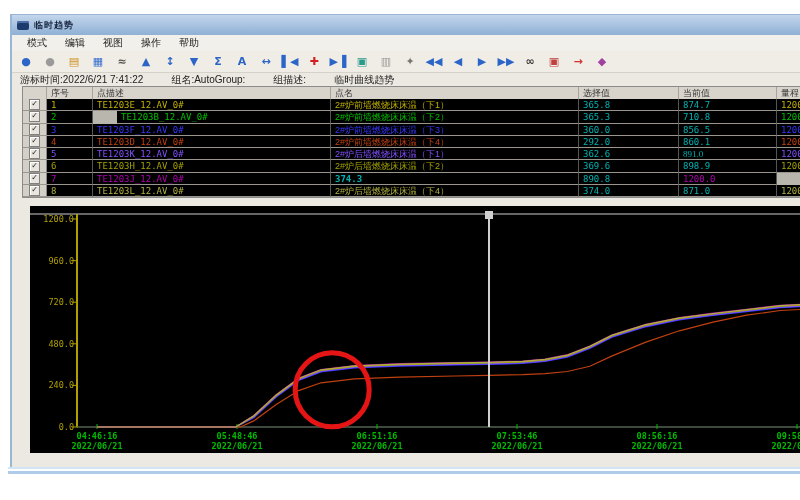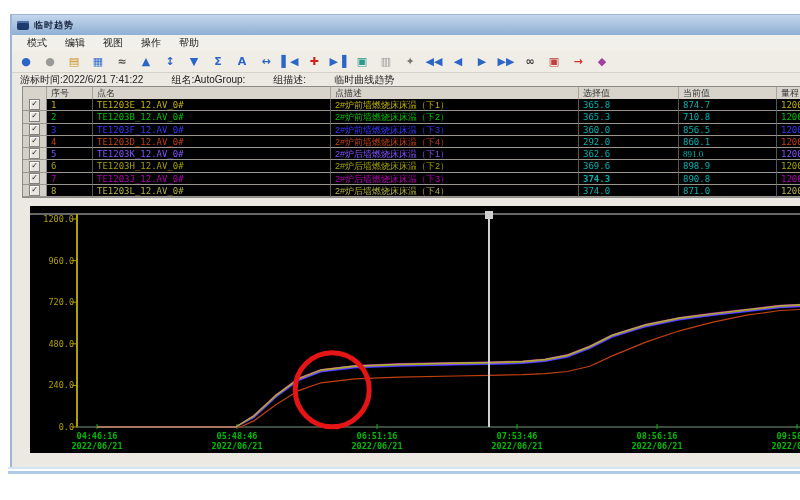--- a/index.html
+++ b/index.html
@@ -101,22 +101,22 @@
       <span>游标时间:2022/6/21 7:41:22</span>
       <span>组名:AutoGroup:</span>
       <span>组描述:</span>
       <span>临时曲线趋势</span>
     </div>
 
     <div class="tablewrap">
       <div class="trow thead-row" id="thead">
           <div class="hcell"></div>
           <div class="hcell">序号</div>
+          <div class="hcell">点描述</div>
           <div class="hcell">点名</div>
-          <div class="hcell">点描述</div>
           <div class="hcell">选择值</div>
           <div class="hcell">当前值</div>
           <div class="hcell">量程</div>
         </div>
       <div id="tbody">
           <div class="trow">
             <div class="ckcell">
               <div class="ckbox">✓</div>
             </div>
             <div class="cell" style="color: rgb(192, 176, 0);">1</div>
@@ -124,21 +124,21 @@
             <div class="cell cjk" style="color: rgb(192, 176, 0);">2#炉前墙燃烧床床温（下1）</div>
             <div class="cell" style="color: rgb(0, 178, 178);">365.8</div>
             <div class="cell" style="color: rgb(0, 178, 178);">874.7</div>
             <div class="cell" style="color: rgb(192, 176, 0);">1200.0</div>
           </div>
           <div class="trow">
             <div class="ckcell">
               <div class="ckbox">✓</div>
             </div>
             <div class="cell" style="color: rgb(0, 192, 0);">2</div>
-            <div class="cell" style="color: rgb(0, 192, 0);">TE1203B_12.AV_0#</div>
+            <div class="cell" style="color: rgb(0, 192, 0); margin-left: 24px;">TE1203B_12.AV_0#</div>
             <div class="cell cjk" style="color: rgb(0, 192, 0);">2#炉前墙燃烧床床温（下2）</div>
             <div class="cell" style="color: rgb(0, 178, 178);">365.3</div>
             <div class="cell" style="color: rgb(0, 178, 178);">710.8</div>
             <div class="cell" style="color: rgb(0, 192, 0);">1200.0</div>
           </div>
           <div class="trow">
             <div class="ckcell">
               <div class="ckbox">✓</div>
             </div>
             <div class="cell" style="color: rgb(53, 53, 255);">3</div>
@@ -180,21 +180,20 @@
             <div class="cell" style="color: rgb(0, 178, 178);">369.6</div>
             <div class="cell" style="color: rgb(0, 178, 178);">898.9</div>
             <div class="cell" style="color: rgb(160, 160, 0);">1200.0</div>
           </div>
           <div class="trow">
             <div class="ckcell">
               <div class="ckbox">✓</div>
             </div>
             <div class="cell" style="color: rgb(176, 0, 176);">7</div>
             <div class="cell" style="color: rgb(176, 0, 176);">TE1203J_12.AV_0#</div>
-            <div class="cell cjk" style="color: rgb(176, 0, 176);">2#炉后墙燃烧床床温（下3）</div>
             <div class="cell" style="color: rgb(0, 178, 178); font-weight: bold;">374.3</div>
             <div class="cell" style="color: rgb(0, 178, 178);">890.8</div>
             <div class="cell" style="color: rgb(176, 0, 176);">1200.0</div>
           </div>
           <div class="trow">
             <div class="ckcell">
               <div class="ckbox">✓</div>
             </div>
             <div class="cell" style="color: rgb(176, 176, 64);">8</div>
             <div class="cell" style="color: rgb(176, 176, 64);">TE1203L_12.AV_0#</div>

